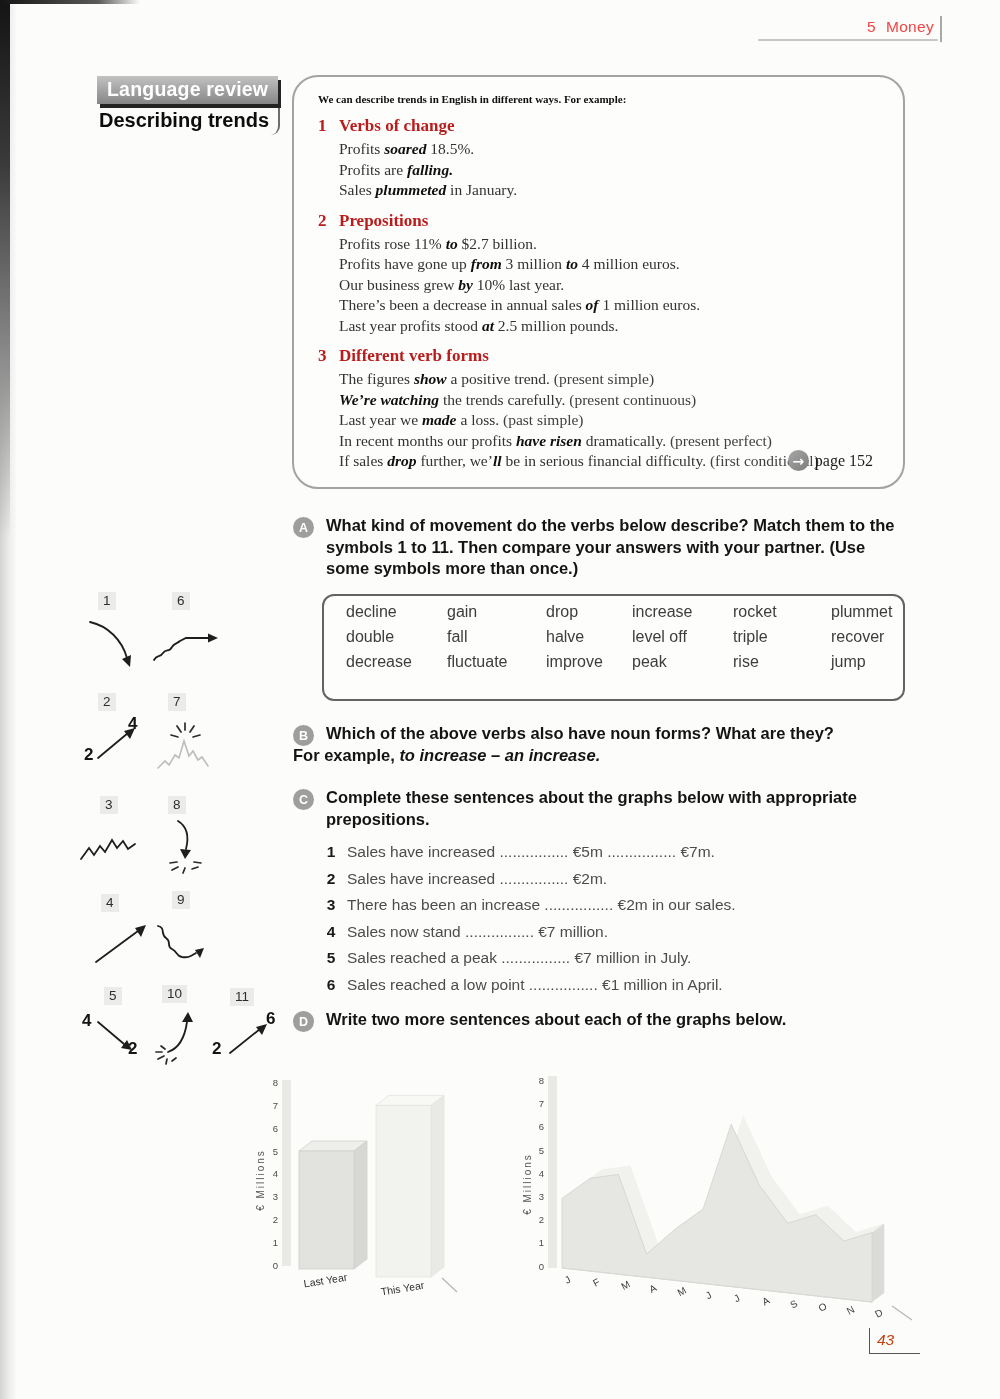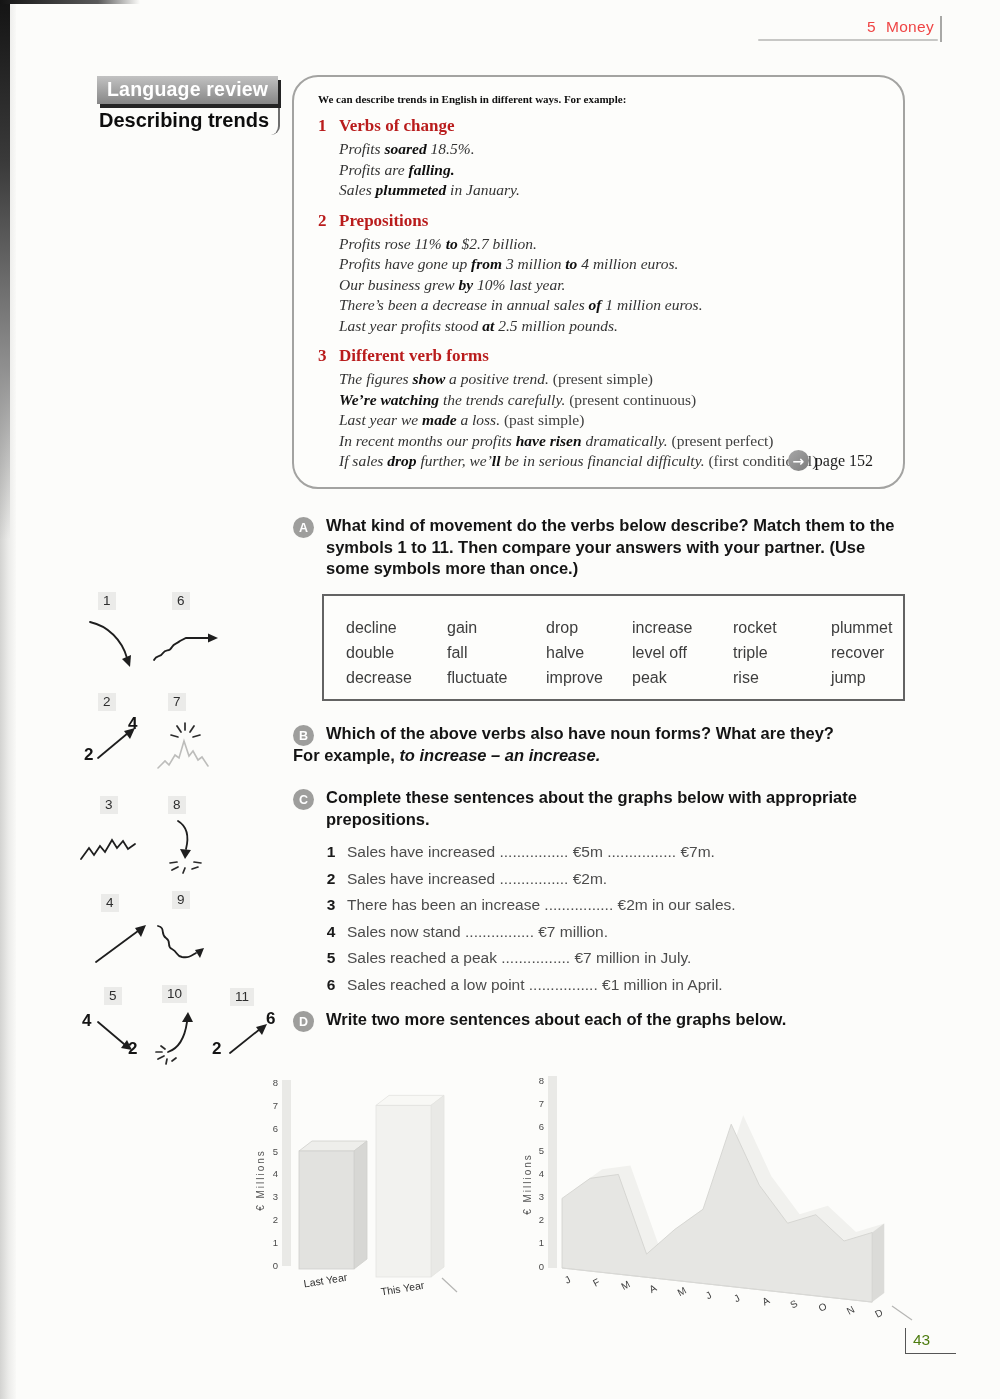--- a/index.html
+++ b/index.html
@@ -17,47 +17,47 @@
   .tabwrap{position:absolute;left:97px;top:76px;}
   .tab{display:inline-block;background:linear-gradient(180deg,#c2c2c2,#868686);color:#fff;font-size:19.5px;font-weight:bold;padding:2px 10px 3px;box-shadow:3px 4px 0 #242424;letter-spacing:.2px;}
   .subtab{font-size:20px;font-weight:bold;color:#0d0d0d;margin-top:3px;padding:2px 9px 3px 2px;border-right:2px solid #6e6e6e;border-bottom-right-radius:9px;width:fit-content;}
   
   .review-box{position:absolute;left:292px;top:75px;width:613px;height:414px;border:2px solid #a3a3a1;border-radius:26px;background:#fdfdfb;box-sizing:border-box;padding:12px 22px 10px 24px;font-family:"Liberation Serif",serif;}
   .rb-intro{font-weight:bold;font-size:11px;color:#0f0f0f;margin:4px 0 11px;}
   .rb-section{margin-bottom:10px;}
   .rb-title{font-weight:bold;font-size:17px;color:#b91c1c;margin-bottom:3px;}
   .rb-num{display:inline-block;width:21px;}
   .rb-ex{font-size:15.5px;line-height:20.5px;color:#333;margin-left:21px;}
-  .rb-ex .i{font-style:italic;margin-top:37px;}
+  .rb-ex .i{margin-top:37px;}
   .rb-ex .bi{font-style:italic;font-weight:bold;color:#0f0f0f;}
   .rb-ex .r{color:#404040;}
   .rb-pageref{position:absolute;right:30px;bottom:16px;display:flex;align-items:center;gap:6px;font-size:16px;color:#1d1d1d;}
   .arrow-circle{width:21px;height:21px;border-radius:50%;background:linear-gradient(135deg,#a8a8a8,#7c7c7c);color:#fff;display:flex;align-items:center;justify-content:center;font-size:14px;font-weight:bold;font-family:"DejaVu Sans",sans-serif;}
   
   .ex{position:absolute;left:293px;width:612px;}
   .ex-badge{position:absolute;left:0;top:2px;width:21px;height:21px;border-radius:50%;background:#9e9e9c;color:#fff;font-weight:bold;font-size:12.5px;display:flex;align-items:center;justify-content:center;}
   .ex-text{margin-left:33px;width:578px;font-size:16.5px;font-weight:bold;color:#141414;line-height:21.5px;}
   .ex-sub{width:578px;font-size:16.5px;font-weight:bold;color:#141414;line-height:21.5px;}
   .ex-italic{font-style:italic;}
   .sent-list{margin:9px 0 0 33px;}
   .sent{display:flex;gap:11px;font-size:15.5px;color:#4c4c4c;line-height:26.5px;}
   .sent-num{font-weight:bold;color:#1a1a1a;min-width:10px;text-align:center;}
   
-  .wordbox{position:absolute;left:322px;top:594px;width:583px;height:107px;border:2px solid #636363;border-radius:0;box-sizing:border-box;padding:23px 0 0 22px;background:#fdfdfb;}
+  .wordbox{position:absolute;left:322px;top:594px;width:583px;height:107px;border:2px solid #636363;border-radius:12px;box-sizing:border-box;padding:7px 0 0 22px;background:#fdfdfb;}
   .wb-grid{display:grid;grid-template-columns:101px 99px 86px 101px 98px auto;row-gap:7px;font-size:16px;color:#3d3d3d;}
   
   .sym{position:absolute;}
   .sym-badge{position:absolute;background:#ebebe9;color:#2e2e2e;font-size:13.5px;padding:0 5px;line-height:18px;}
   .sym svg{position:absolute;overflow:visible;}
   .ep{position:absolute;font-weight:bold;font-size:17px;color:#141414;}
   
   .chart{position:absolute;}
   .chart svg{font-family:"Liberation Sans",sans-serif;}
   
-  .pagenum{position:absolute;left:905px;top:1328px;font-size:15.5px;color:#4d7c0f;border-left:1.5px solid #555;border-bottom:1.5px solid #555;padding:3px 26px 4px 7px;}
+  .pagenum{position:absolute;left:869px;top:1328px;font-size:15.5px;color:#c2410c;border-left:1.5px solid #555;border-bottom:1.5px solid #555;padding:3px 26px 4px 7px;font-style:italic;}
 </style>
 </head>
 <body>
 
 <div class="scan-left"></div>
 <div class="scan-left-dark"></div>
 <div class="scan-top-dark"></div>
 
 <div class="hdr"><b>5</b><span>Money</span></div>
 <div class="hdr-line"></div>

